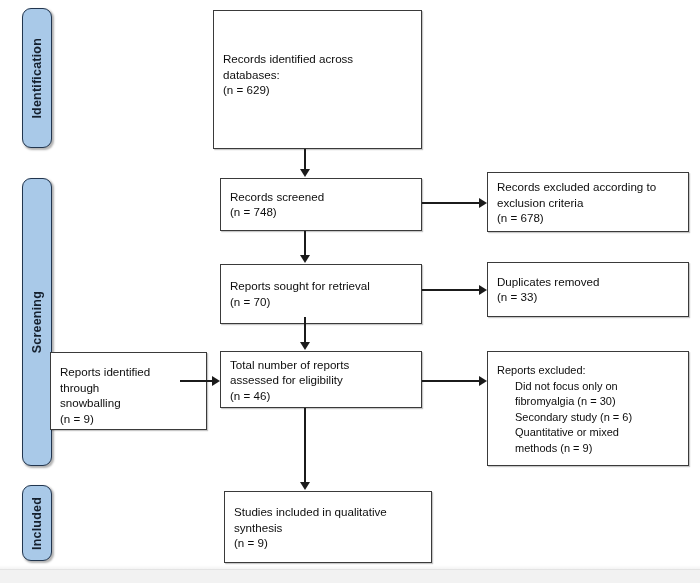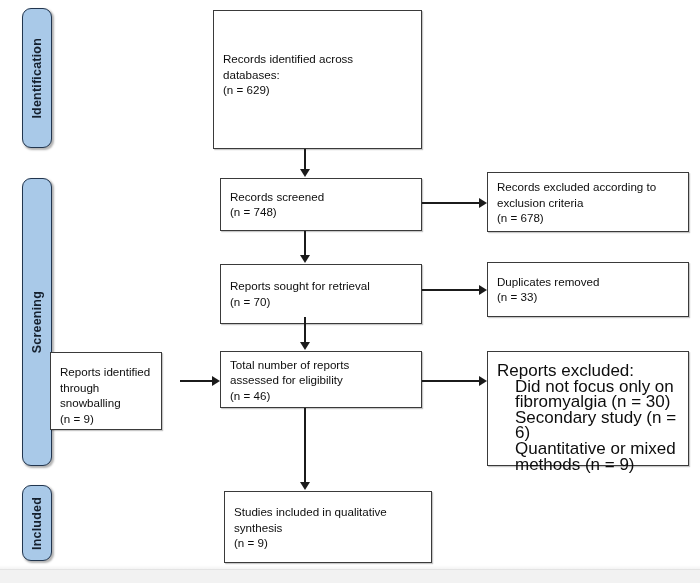--- a/index.html
+++ b/index.html
@@ -77,21 +77,21 @@
   }
   .box-text.top-aligned { top: 40px; }
   .box-text.mid-aligned { top: 50%; transform: translateY(-50%); }
   .box-text.pad-top     { top: 11px; }
 
   .excl-list {
     position: absolute;
     left: 9px;
     right: 4px;
     top: 11px;
-    font-size: 17px;
+    font-size: 11px;
     line-height: 15.6px;
     color: #0d0d0d;
   }
   .excl-list .excl-head { white-space: pre-line; }
   .excl-list .excl-item {
     padding-left: 18px;
     white-space: pre-line;
   }
 
   
@@ -169,21 +169,21 @@
     <div class="box-text mid-aligned">Duplicates removed
 (n = 33)</div>
   </div>
 
   <div class="conn-h" style="left:422px; top:289px; width:58px;"></div>
   <div class="arrow-right" style="left:479px; top:285px;"></div>
 
   <div class="conn-v" style="left:304px; top:317px; height:28px;"></div>
   <div class="arrow-down" style="left:300px; top:342px;"></div>
 
-  <div class="flow-box" style="left:50px; top:352px; width:112px; height:78px;">
+  <div class="flow-box" style="left:50px; top:352px; width:157px; height:78px;">
     <div class="box-text pad-top">Reports identified
 through
 snowballing
 (n = 9)</div>
   </div>
 
   <div class="conn-h" style="left:180px; top:380px; width:34px;"></div>
   <div class="arrow-right" style="left:212px; top:376px;"></div>
 
   <div class="flow-box" style="left:220px; top:351px; width:202px; height:57px;">

